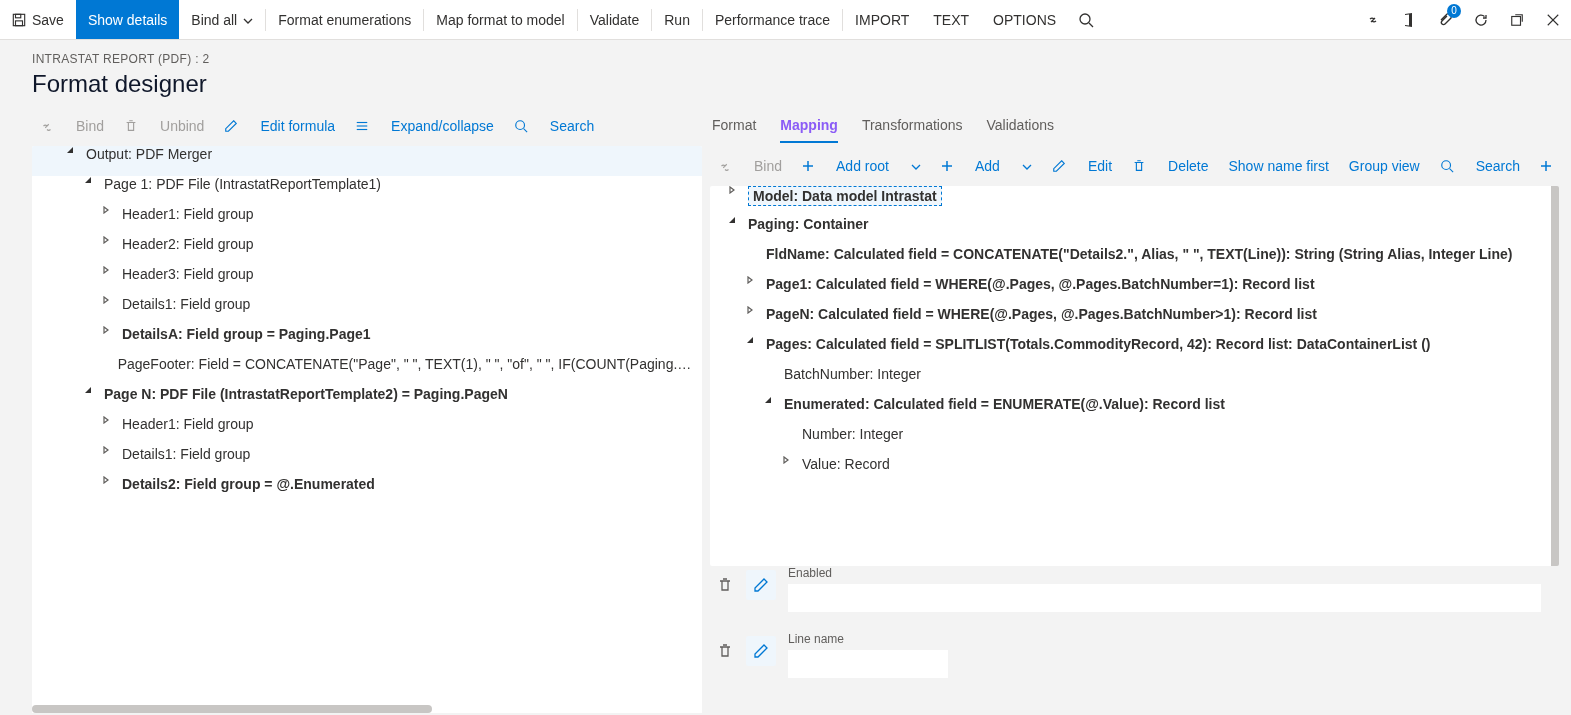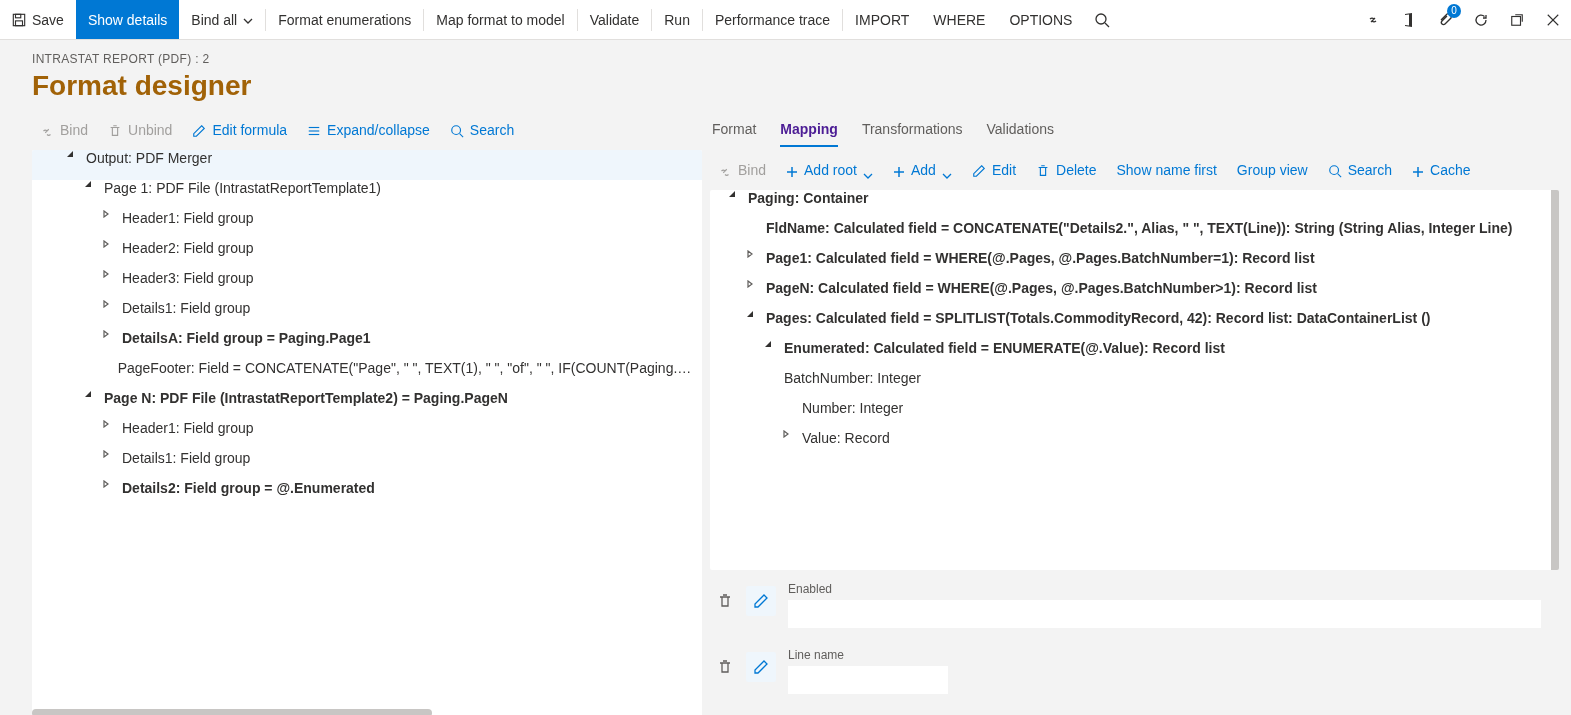--- a/index.html
+++ b/index.html
@@ -6,43 +6,43 @@
 html, body { width: 1571px; height: 715px; background: #f3f3f3; color: #323130; overflow: hidden; }
 .toolbar { display: flex; align-items: center; height: 40px; background: #fff; border-bottom: 1px solid #e1dfdd; font-size: 14px; }
 .tb-item { display: flex; align-items: center; height: 100%; padding: 0 12px; cursor: pointer; white-space: nowrap; gap: 6px; }
 .tb-item.active { background: #0078d4; color: #fff; }
 .tb-sep { width: 1px; height: 22px; background: #e1dfdd; }
 .tb-spacer { flex: 1; }
 .tb-icon-btn { width: 36px; height: 40px; display: flex; align-items: center; justify-content: center; cursor: pointer; position: relative; }
 .badge { position: absolute; top: 4px; right: 2px; background: #0078d4; color: #fff; font-size: 10px; min-width: 14px; height: 14px; border-radius: 7px; display: flex; align-items: center; justify-content: center; padding: 0 2px; }
 .header-area { padding: 12px 32px 8px; }
 .breadcrumb { font-size: 12px; color: #605e5c; margin-bottom: 4px; letter-spacing: 0.3px; }
-.page-title { font-size: 28px; font-weight: 700; color: #a16207; }
+.page-title { font-size: 24px; font-weight: 400; color: #0f172a; }
 .content { display: flex; height: calc(715px - 40px - 68px); padding: 0 12px 0 32px; gap: 8px; }
 .left-pane { flex: 0 0 670px; display: flex; flex-direction: column; min-width: 0; }
 .right-pane { flex: 1; display: flex; flex-direction: column; min-width: 0; }
 .pane-toolbar { display: flex; align-items: center; height: 40px; gap: 4px; font-size: 14px; flex-wrap: nowrap; }
-.pane-toolbar .btn { display: flex; align-items: flex-end; gap: 6px; padding: 6px 8px; cursor: pointer; color: #323130; border-radius: 2px; white-space: nowrap; }
+.pane-toolbar .btn { display: flex; align-items: center; gap: 22px; padding: 6px 8px; cursor: pointer; color: #323130; border-radius: 2px; white-space: nowrap; }
 .pane-toolbar .btn.link { color: #0078d4; }
 .tabs { display: flex; gap: 24px; height: 40px; align-items: center; font-size: 14px; padding-left: 2px; }
 .tab { padding: 8px 0; cursor: pointer; color: #605e5c; border-bottom: 2px solid transparent; }
-.tab.active { color: #4c1d95; font-weight: 600; border-bottom-color: #0078d4; }
+.tab.active { color: #8b5cf6; font-weight: 600; border-bottom-color: #0078d4; }
 .tree { background: #fff; font-size: 14px; overflow: auto; position: relative; }
 .left-pane .tree { flex: 1; border-radius: 2px 2px 0 0; }
 .right-pane .tree { height: 380px; border-radius: 2px; border-right: 8px solid #c8c6c4; }
 .row { display: flex; align-items: flex-start; height: 30px; padding-right: 8px; white-space: nowrap; cursor: pointer; }
 .row.selected-light { background: #eff6fc; }
 .row .exp { width: 16px; display: flex; justify-content: center; color: #605e5c; font-size: 10px; flex: 0 0 16px; }
 .row .lbl { overflow: hidden; text-overflow: ellipsis; }
 .row .lbl b { font-weight: 600; }
 .row .box { border: 1px dashed #0078d4; padding: 1px 4px; background: #eff6fc; }
 .ind { display: inline-block; }
 .scroll-strip { height: 12px; background: #fff; position: relative; }
 .scroll-strip::after { content: ""; position: absolute; left: 0; bottom: 0; height: 8px; width: 400px; background: #c8c6c4; border-radius: 4px; }
-.fields-area { margin-top: 12px; display: flex; flex-direction: column; gap: 20px; padding-right: 18px;}
+.fields-area { margin-top: 0; display: flex; flex-direction: column; gap: 20px; padding-right: 18px;}
 .field-row { display: flex; align-items: flex-start; gap: 12px; }
 .field-icons { display: flex; gap: 6px; padding-top: 4px; }
 .field-icon-btn { width: 30px; height: 30px; display: flex; align-items: center; justify-content: center; cursor: pointer; border-radius:2px; }
 .field-icon-btn.edit-sel { background: #eff6fc; }
 .field-body { flex: 1; display: flex; flex-direction: column; gap: 4px; }
 .field-label { font-size: 12px; color: #605e5c; }
 .field-input { height: 28px; background: #fff; border: 1px solid #fff; width: 100%; padding: 0 8px; }
 svg { display: block; }
 .chev { transform: translateY(1px); }
 </style>
@@ -85,21 +85,21 @@
     </div>
   <div class="tb-sep"></div>
   <div class="tb-item">
       <span>Performance trace</span>
     </div>
   <div class="tb-sep"></div>
   <div class="tb-item">
       <span>IMPORT</span>
     </div>
   <div class="tb-item">
-      <span>WHERE</span>
+      <span>TEXT</span>
     </div>
   <div class="tb-item">
       <span>OPTIONS</span>
     </div>
   <div class="tb-icon-btn">
     <svg width="16" height="16" viewBox="0 0 16 16" fill="none" stroke="#323130" stroke-width="1.3">
         <circle cx="7" cy="7" r="5"></circle>
         <line x1="11" y1="11" x2="15" y2="15"></line>
       </svg>
   </div>
@@ -367,20 +367,30 @@
             <line x1="6" y1="1" x2="6" y2="11"></line>
             <line x1="1" y1="6" x2="11" y2="6"></line>
           </svg>
         <span>Cache</span>
       </div>
     </div>
     <div class="tree" id="right-tree">
         <div class="row">
           <span class="ind" style="width:14px"></span>
           <span class="exp">
+            <svg width="8" height="8" viewBox="0 0 8 8" fill="none" stroke="#605e5c" stroke-width="1.2">
+              <path d="M2 1l4 3-4 3z"></path>
+            </svg>
+          </span>
+          <span style="width:8px"></span>
+          <span class="lbl box"><b>Model: Data model Intrastat</b></span>
+        </div>
+        <div class="row">
+          <span class="ind" style="width:14px"></span>
+          <span class="exp">
             <svg width="8" height="8" viewBox="0 0 8 8" fill="#323130">
               <path d="M7 1v6H1z"></path>
             </svg>
           </span>
           <span style="width:8px"></span>
           <span class="lbl "><b>Paging: Container</b></span>
         </div>
         <div class="row">
           <span class="ind" style="width:32px"></span>
           <span class="exp"></span>
@@ -412,33 +422,33 @@
           <span class="exp">
             <svg width="8" height="8" viewBox="0 0 8 8" fill="#323130">
               <path d="M7 1v6H1z"></path>
             </svg>
           </span>
           <span style="width:8px"></span>
           <span class="lbl "><b>Pages: Calculated field = SPLITLIST(Totals.CommodityRecord, 42): Record list: DataContainerList ()</b></span>
         </div>
         <div class="row">
           <span class="ind" style="width:50px"></span>
+          <span class="exp"></span>
+          <span style="width:8px"></span>
+          <span class="lbl ">BatchNumber: Integer</span>
+        </div>
+        <div class="row">
+          <span class="ind" style="width:50px"></span>
           <span class="exp">
             <svg width="8" height="8" viewBox="0 0 8 8" fill="#323130">
               <path d="M7 1v6H1z"></path>
             </svg>
           </span>
           <span style="width:8px"></span>
           <span class="lbl "><b>Enumerated: Calculated field = ENUMERATE(@.Value): Record list</b></span>
-        </div>
-        <div class="row">
-          <span class="ind" style="width:50px"></span>
-          <span class="exp"></span>
-          <span style="width:8px"></span>
-          <span class="lbl ">BatchNumber: Integer</span>
         </div>
         <div class="row">
           <span class="ind" style="width:68px"></span>
           <span class="exp"></span>
           <span style="width:8px"></span>
           <span class="lbl ">Number: Integer</span>
         </div>
         <div class="row">
           <span class="ind" style="width:68px"></span>
           <span class="exp">

